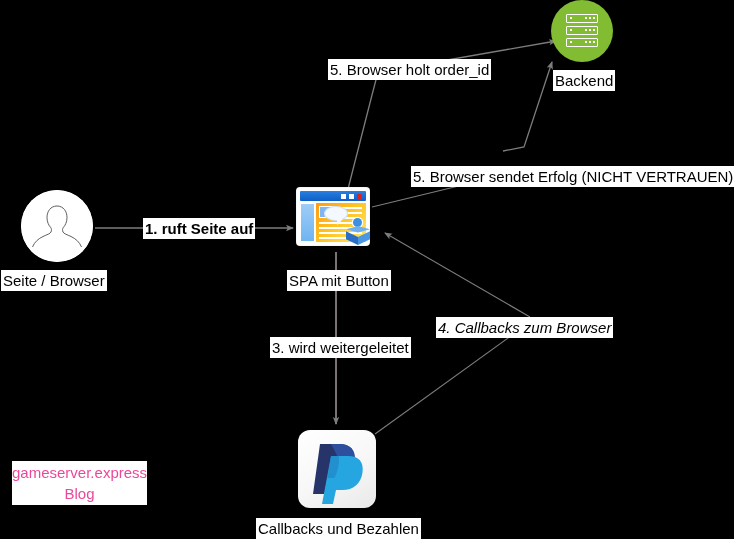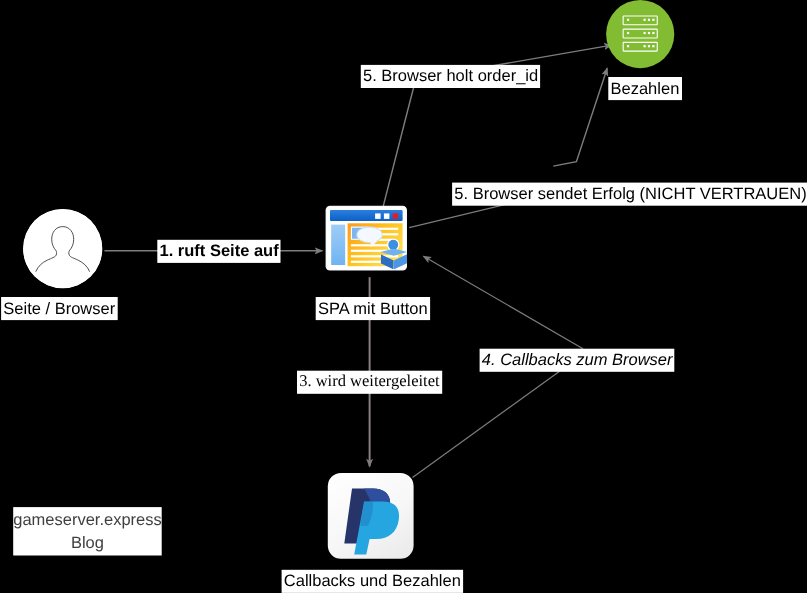--- a/index.html
+++ b/index.html
@@ -203,21 +203,21 @@
     position: relative;
     overflow: hidden;
   }
 
   
   #watermark {
     position: absolute;
     left: 12px; top: 461px;
     width: 135px;
     background: #ffffff;
-    color: #404040;
+    color: #ec4899;
     font-size: 15px;
     line-height: 21px;
     text-align: center;
     padding: 1px 0;
     z-index: 30;
   }
 </style>
 </head>
 <body>
 
@@ -326,21 +326,21 @@
         </div>
         <div class="rack-unit u3">
           <span class="rack-led a"></span>
           <span class="rack-led b"></span>
           <span class="rack-led c"></span>
           <span class="rack-led d"></span>
         </div>
       </div>
     </div>
   </div>
-  <div class="label" style="left:553px; top:70px;">Bezahlen</div>
+  <div class="label" style="left:553px; top:70px;">Backend</div>
 
   <div class="node" id="node-paypal">
     <div class="paypal-box">
       <svg width="78" height="78" viewBox="0 0 78 78" xmlns="http://www.w3.org/2000/svg">
 
         <path d="M22,14 L41,14 C52,14 58,20 56.5,30.5 C55,42 47,48 36.5,48
                  L29.5,48 L26.5,64 L15,64 z" fill="#27346a"></path>
 
         <path d="M33,14 L41,14 C52,14 58,20 56.5,30.5 C55.4,39 50.4,44.6 43.3,47
                  C43.9,42 43.6,35.5 41,30 C38.5,24.5 35.5,18 33,14 z" fill="#2d4f9e"></path>
@@ -351,21 +351,21 @@
         <path d="M33,26 L41,26 C41.5,33 40,41 36.5,48 L29.5,48 z" fill="#1f7ec0" opacity="0.55"></path>
       </svg>
     </div>
   </div>
   <div class="label" style="left:256px; top:518px;">Callbacks und Bezahlen</div>
 
   <div class="label" style="left:143px; top:218px;font-weight:bold;">1. ruft Seite auf</div>
 
   <div class="label" style="left:328px; top:59px;">5. Browser holt order_id</div>
 
-  <div class="label" style="left:270px; top:337px;font-family:Liberation Serif, serif;">3. wird weitergeleitet</div>
+  <div class="label" style="left:270px; top:337px;">3. wird weitergeleitet</div>
 
   <div class="label" style="left:436px; top:317px;font-style:italic;">4. Callbacks zum Browser</div>
 
   <div class="label" style="left:411px; top:166px;">5. Browser sendet Erfolg (NICHT VERTRAUEN)</div>
 
   <div id="watermark">
     <div>gameserver.express</div>
     <div>Blog</div>
   </div>
 

